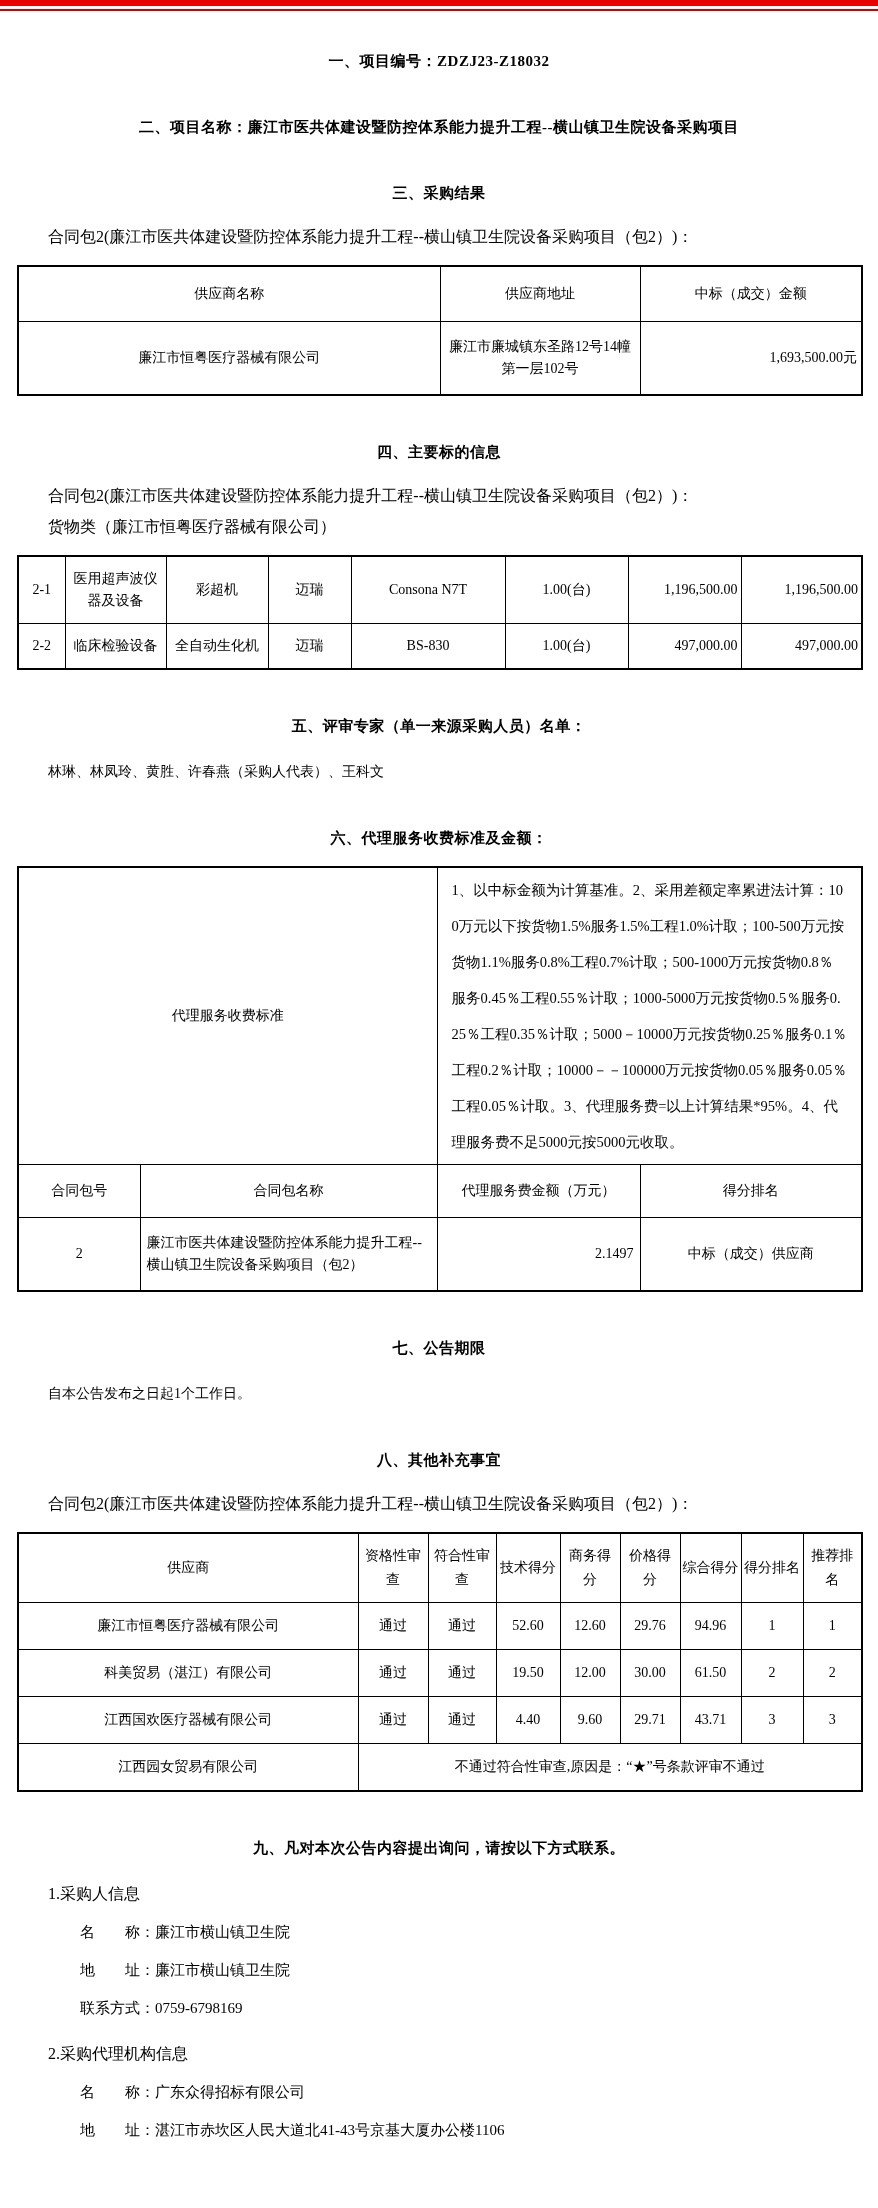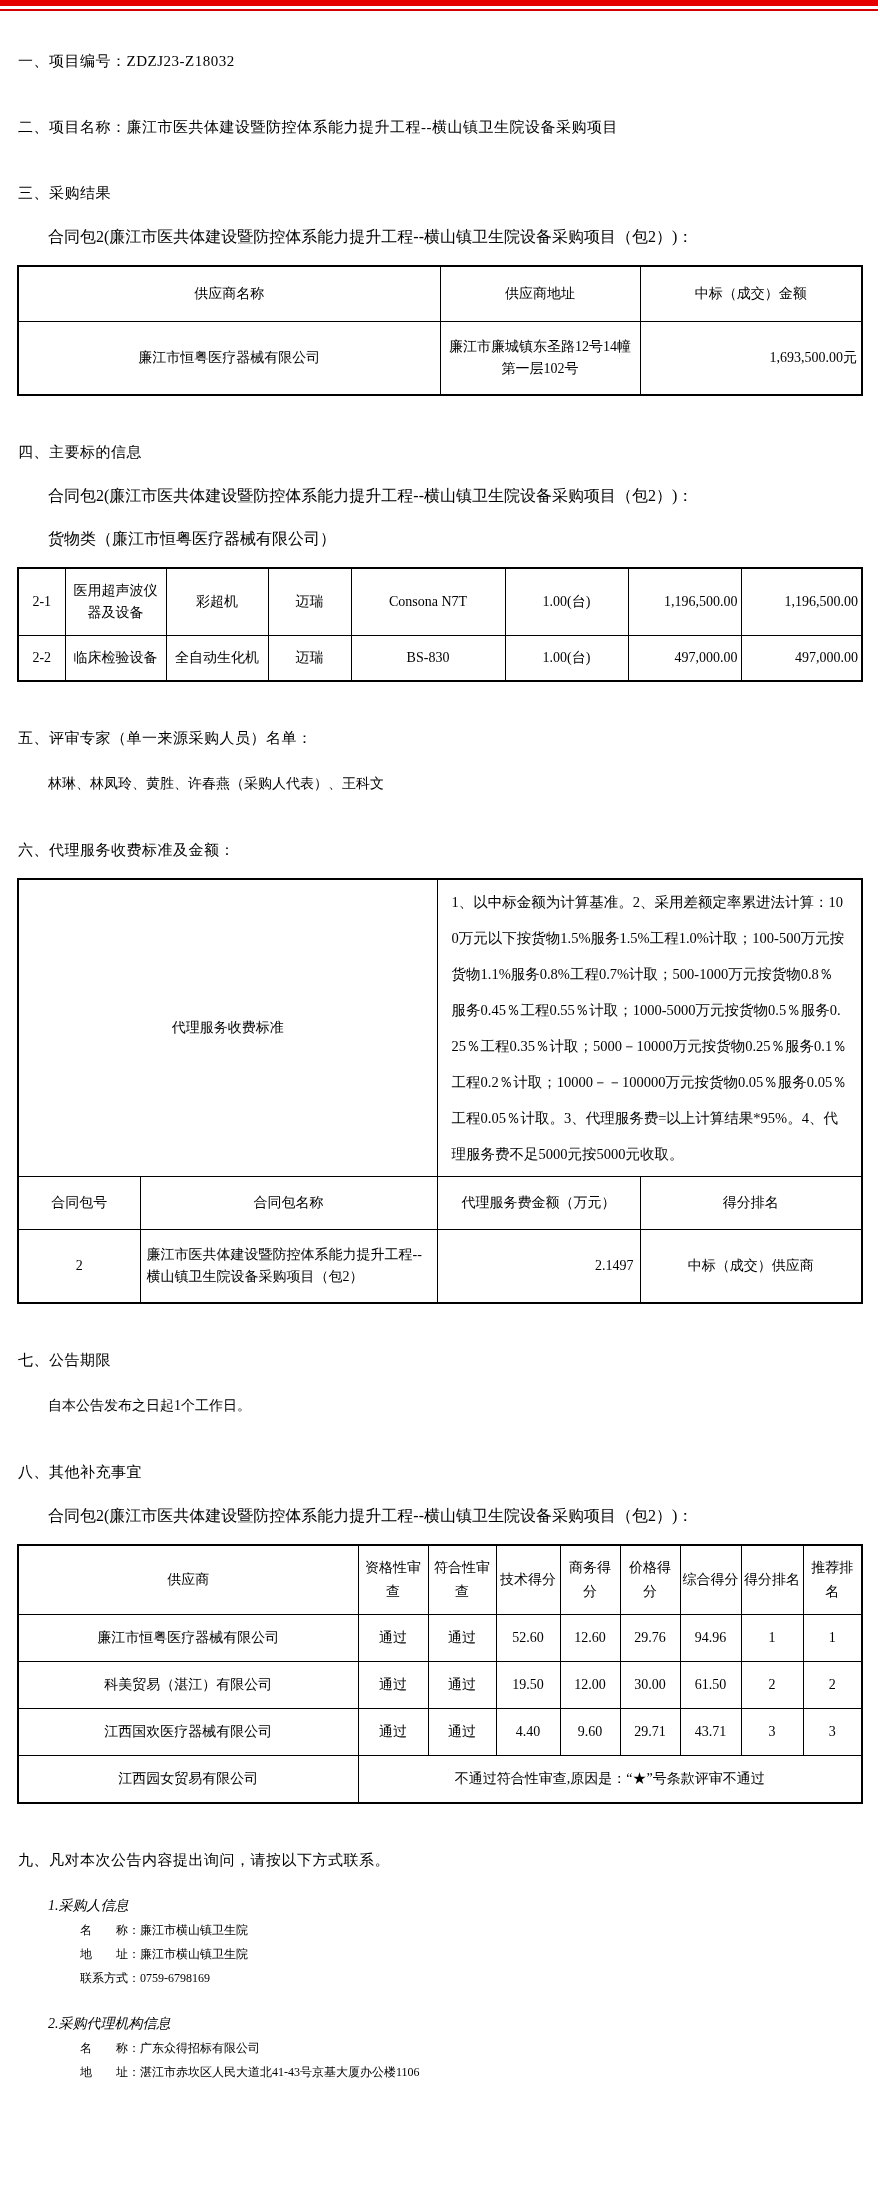--- a/index.html
+++ b/index.html
@@ -1,42 +1,42 @@
 <!DOCTYPE html>
 <html lang="zh"><head>
 <meta charset="utf-8">
 <style>
   html,body{margin:0;padding:0;background:#ffffff;}
   body{width:878px;font-family:"Liberation Serif","DejaVu Serif",serif;color:#000;}
   .page{width:878px;min-height:2208px;background:#fff;box-sizing:border-box;padding-bottom:24px;}
   .bar-thick{height:6px;background:#e60000;width:100%;}
   .bar-gap{height:3px;background:#fff;width:100%;}
   .bar-thin{height:2px;background:#d40000;width:100%;}
-  h2.sec{font-size:15px;font-weight:normal;margin:46px 18px 0 18px;line-height:20px;letter-spacing:0.5px;}
+  h2.sec{font-size:15px;font-weight:bold;margin:46px 18px 0 18px;line-height:20px;letter-spacing:0.5px;text-align:center;}
   h2.sec.first{margin-top:40px;}
   p.intro{font-size:16px;margin:24px 18px 0 48px;line-height:20px;}
   p.body-line{font-size:14px;margin:26px 18px 0 48px;line-height:20px;}
   table{border-collapse:collapse;margin:18px 0 0 17px;width:844px;table-layout:fixed;border:2px solid #000;}
   th,td{border:1px solid #000;font-size:14px;font-weight:normal;text-align:center;vertical-align:middle;padding:12px 4px;word-break:break-all;line-height:22px;}
   th{padding:13px 4px;font-family:Liberation Mono, monospace;}
   .al{text-align:left;padding-left:10px;padding-right:10px;}
   .ar{text-align:right;padding-right:10px;}
   .t1 th{padding:16px 4px;}
   .t1 td{padding:14px 4px;}
   .t2 th{padding:16px 3px;}
   .t2 td{padding:11px 3px;}
   .fee-label{text-align:center;}
   .fee-text{text-align:left;line-height:36px;padding:4px 14px;font-size:14.5px;}
   .t3 .hdr th{padding:15px 4px;}
   .t3 .datarow td{padding:14px 6px;}
   .t4 th{padding:10px 2px;line-height:24px;}
   .t4 td{padding:12px 2px;}
   .contact-block{margin-top:10px;}
-  .sub-title{font-size:14px;margin:26px 18px 0 48px;line-height:20px;font-style:italic;}
-  .c-line{font-size:12px;margin:4px 18px 0 80px;line-height:20px;}
+  .sub-title{font-size:16px;margin:26px 18px 0 48px;line-height:20px;}
+  .c-line{font-size:15px;margin:18px 18px 0 80px;line-height:20px;}
 </style>
 </head>
 <body>
 
 <div class="page">
 
   <div class="bar-thick"></div>
   <div class="bar-gap"></div>
   <div class="bar-thin"></div>
 
@@ -62,21 +62,21 @@
     <tr>
       <td>廉江市恒粤医疗器械有限公司</td>
       <td>廉江市廉城镇东圣路12号14幢第一层102号</td>
       <td class="ar">1,693,500.00元</td>
     </tr>
   </tbody>
     </table>
 
   <h2 class="sec">四、主要标的信息</h2>
   <p class="intro">合同包2(廉江市医共体建设暨防控体系能力提升工程--横山镇卫生院设备采购项目（包2）)：</p>
-  <p class="intro" style="margin-top:23px">货物类（廉江市恒粤医疗器械有限公司）</p>
+  <p class="intro" style="margin-top:11px">货物类（廉江市恒粤医疗器械有限公司）</p>
 
   <table class="t2">
     <colgroup>
       <col style="width:47px">
         <col style="width:101px">
         <col style="width:102px">
         <col style="width:83px">
       <col style="width:154px">
         <col style="width:123px">
         <col style="width:113px">

